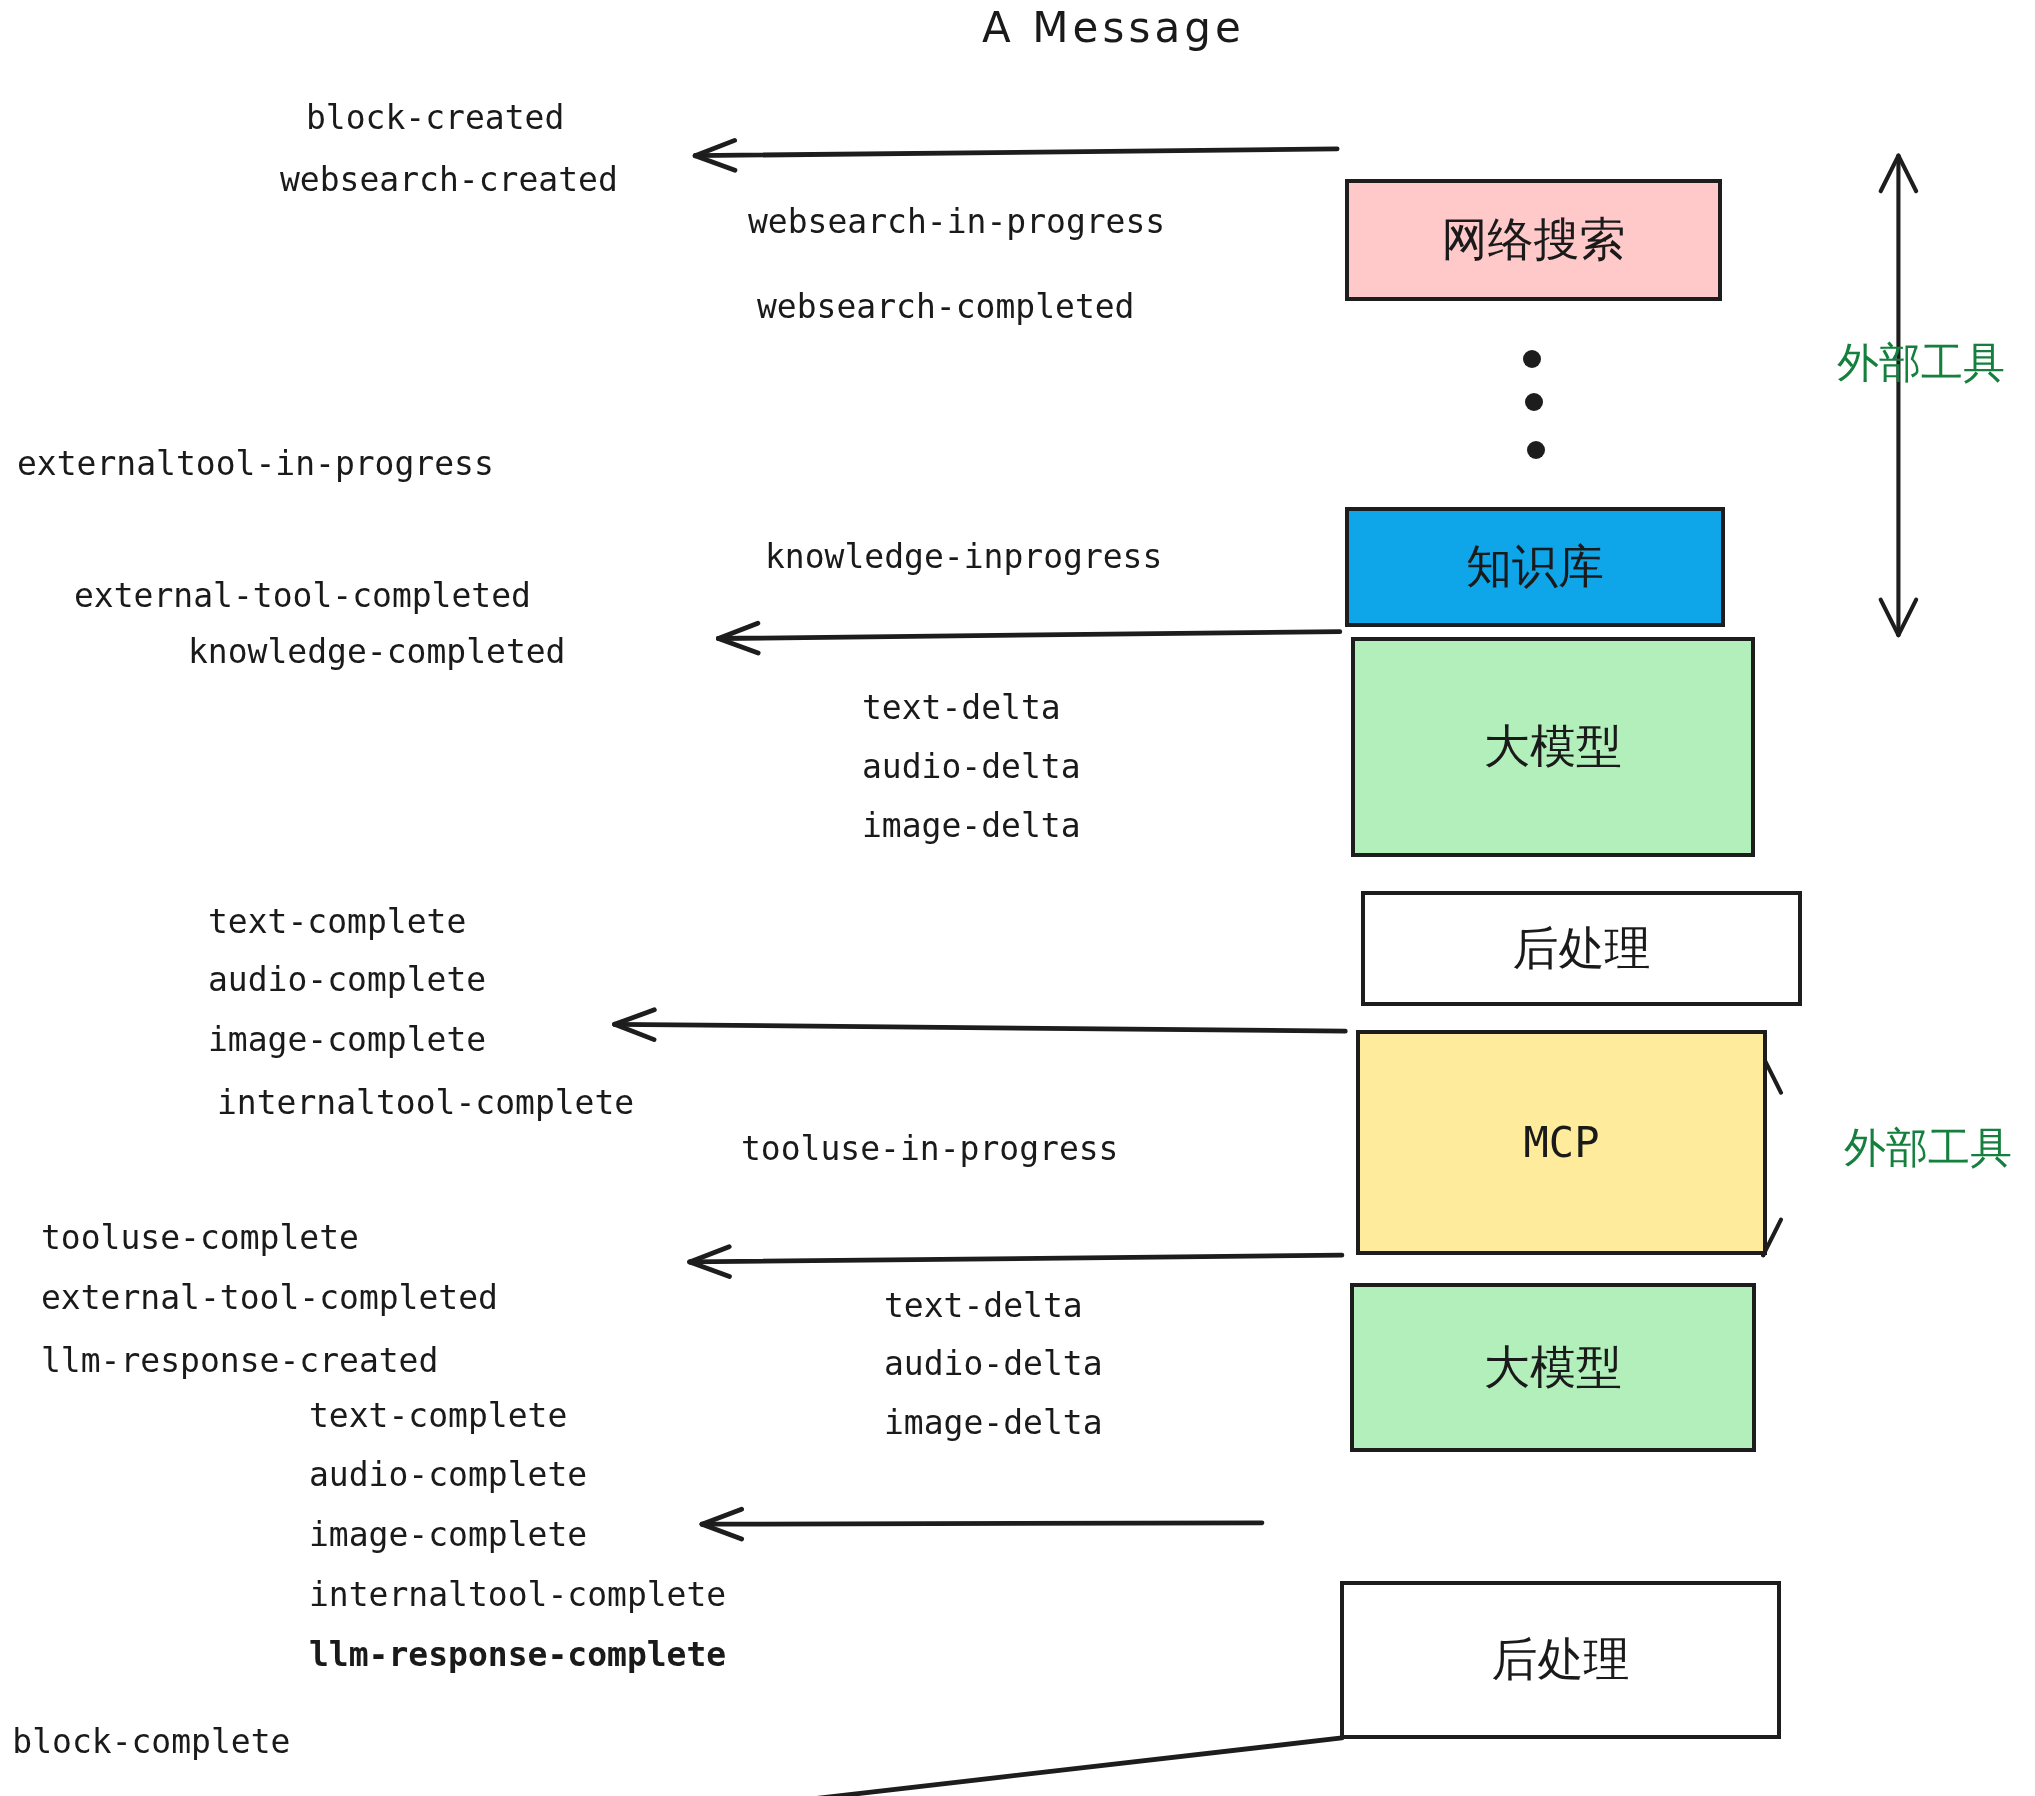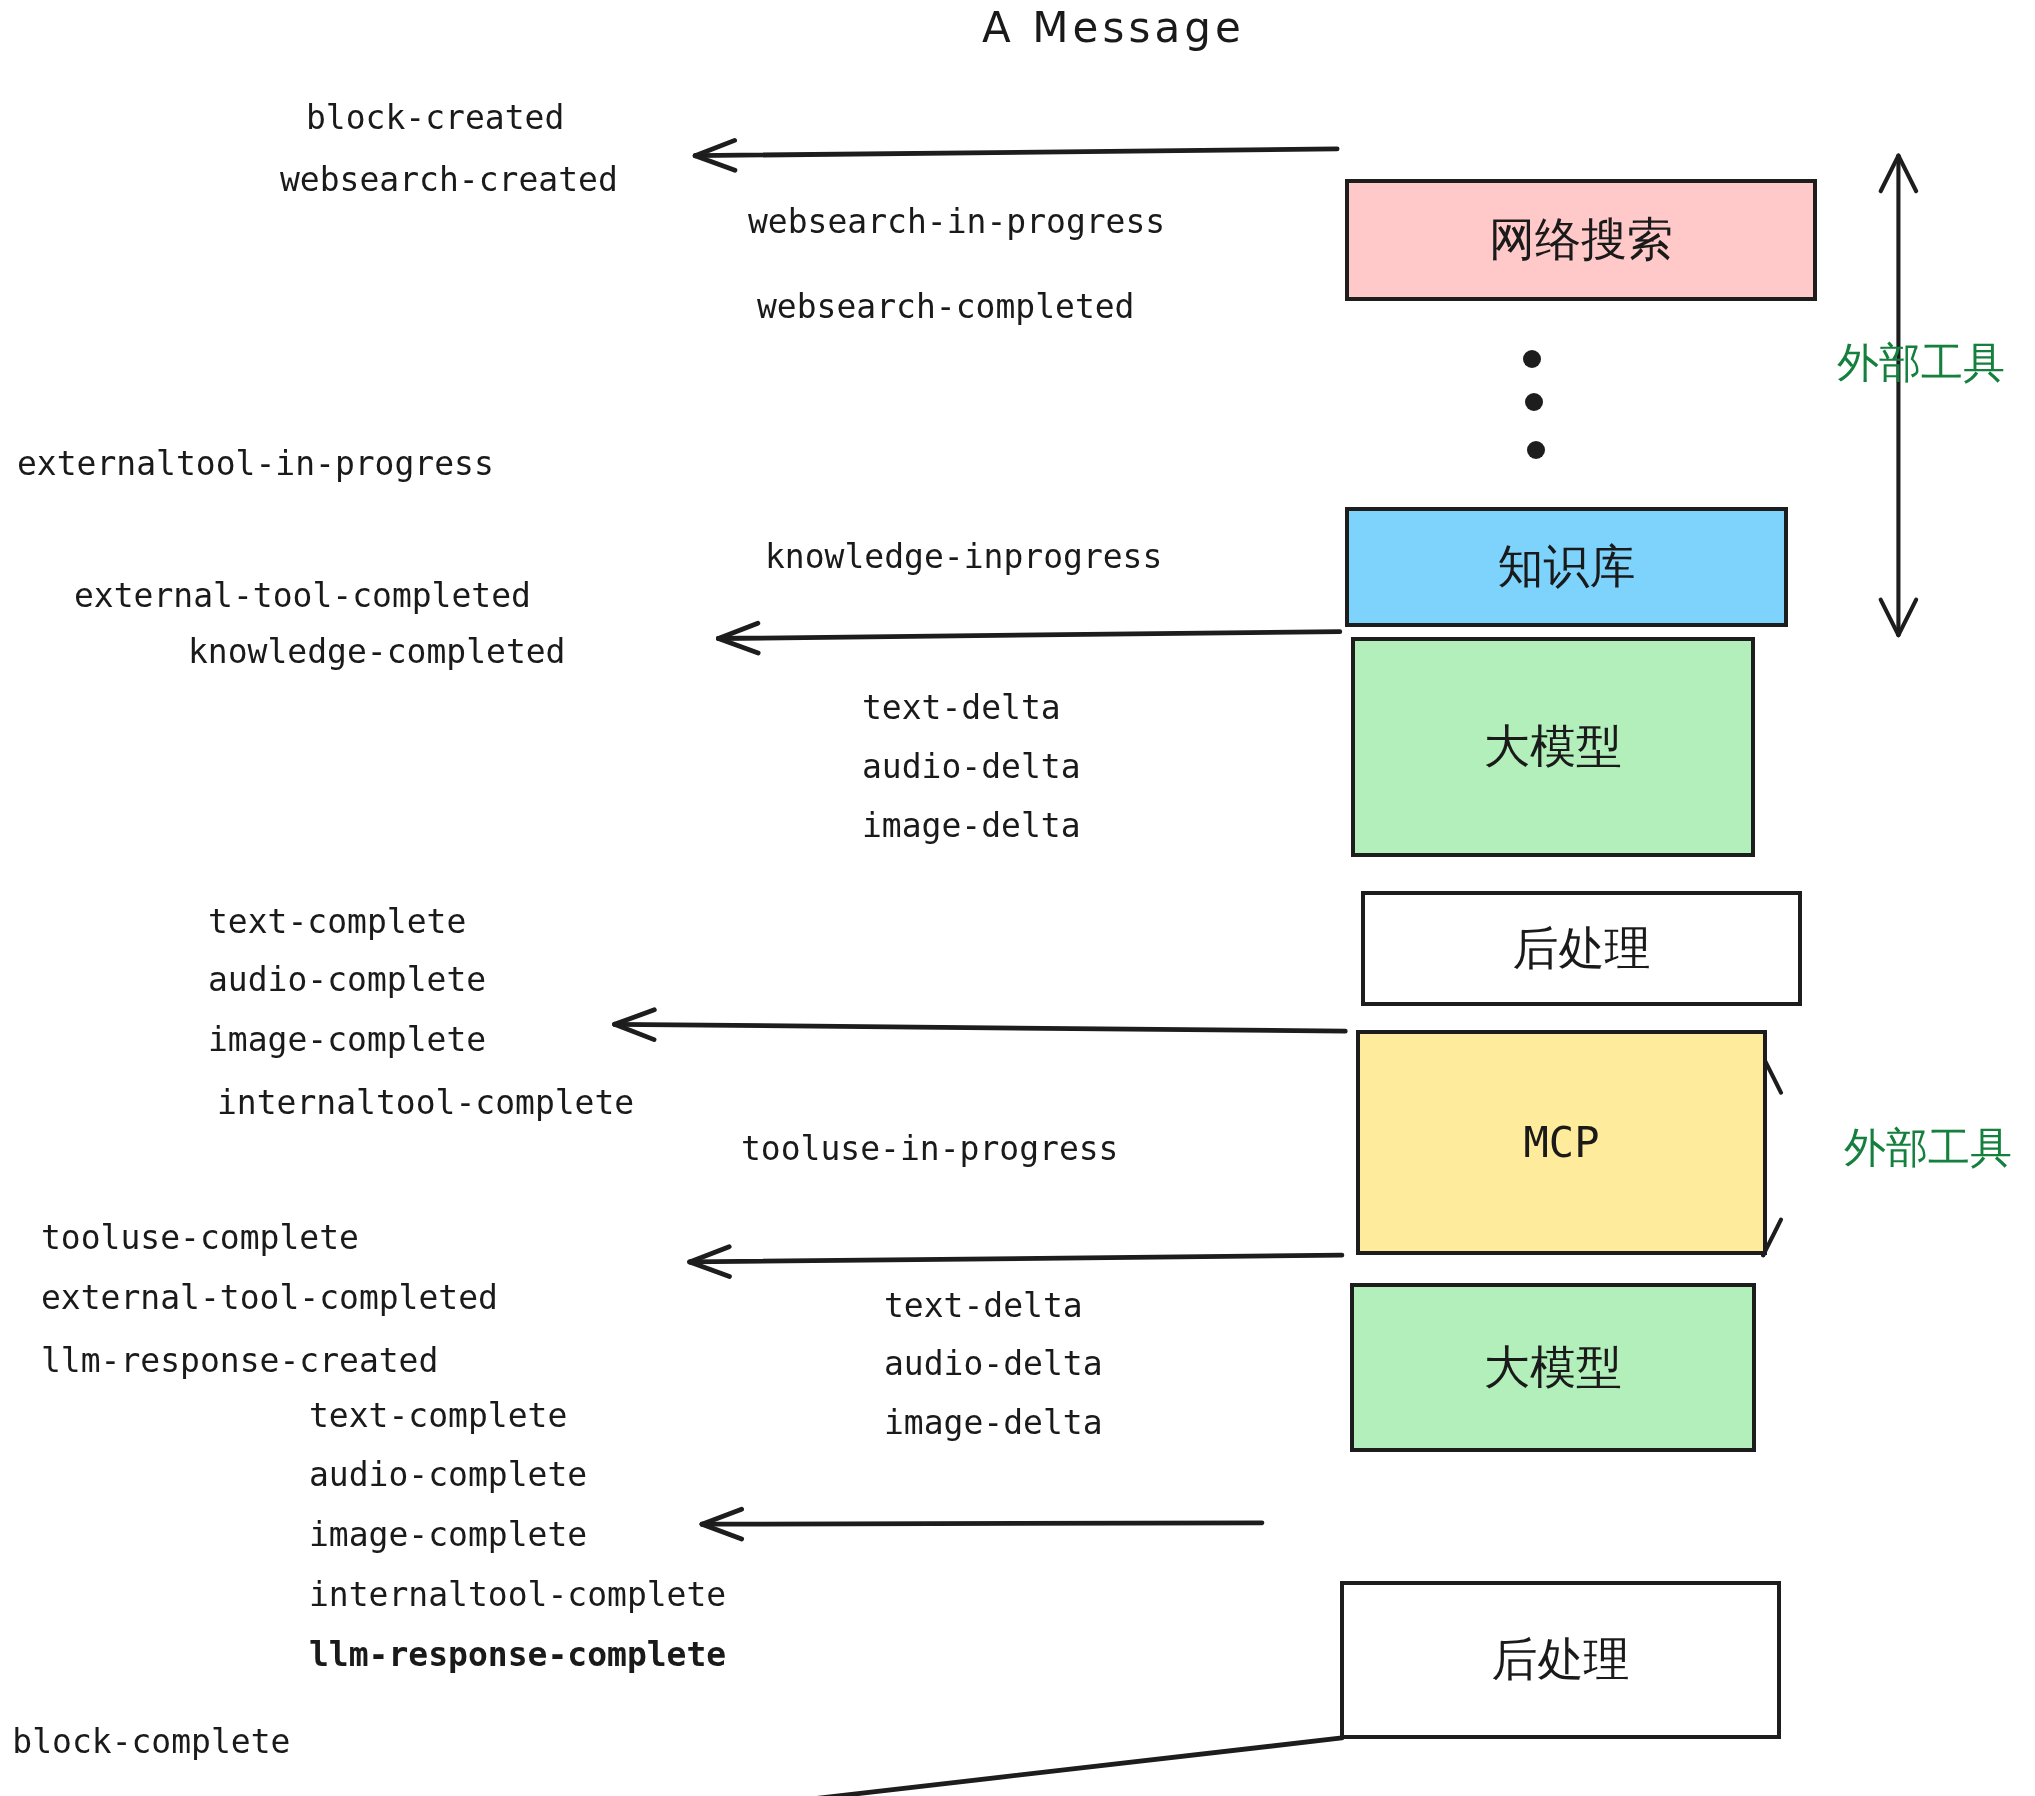--- a/index.html
+++ b/index.html
@@ -85,22 +85,22 @@
         <line x1="2780" y1="930" x2="2806" y2="878"></line>
         <line x1="2582" y1="1548" x2="2582" y2="1838"></line>
         <line x1="2582" y1="1548" x2="2556" y2="1600"></line>
         <line x1="2582" y1="1548" x2="2608" y2="1600"></line>
         <line x1="2582" y1="1838" x2="2556" y2="1786"></line>
         <line x1="2582" y1="1838" x2="2608" y2="1786"></line>
       </g>
   </svg>
 
   <div id="box-host">
-      <div class="box" style="left: 1345px; top: 179px; width: 472px; height: 122px; background: rgb(255, 201, 201);">网络搜索</div>
-      <div class="box" style="left: 1345px; top: 507px; width: 443px; height: 120px; background: #7dd3fc;">知识库</div>
+      <div class="box" style="left: 1345px; top: 179px; width: 377px; height: 122px; background: rgb(255, 201, 201);">网络搜索</div>
+      <div class="box" style="left: 1345px; top: 507px; width: 380px; height: 120px; background: #0ea5e9;">知识库</div>
       <div class="box" style="left: 1351px; top: 637px; width: 404px; height: 220px; background: rgb(178, 239, 186);">大模型</div>
       <div class="box" style="left: 1361px; top: 891px; width: 441px; height: 115px; background: rgb(255, 255, 255);">后处理</div>
       <div class="box mono" style="left: 1356px; top: 1030px; width: 411px; height: 225px; background: rgb(255, 235, 156);">MCP</div>
       <div class="box" style="left: 1350px; top: 1283px; width: 406px; height: 169px; background: rgb(178, 239, 186);">大模型</div>
       <div class="box" style="left: 1340px; top: 1581px; width: 441px; height: 158px; background: rgb(255, 255, 255);">后处理</div>
     </div>
 
   <div id="dot-host">
       <div class="dot" style="left: 1523px; top: 350px;"></div>
       <div class="dot" style="left: 1525px; top: 393px;"></div>

